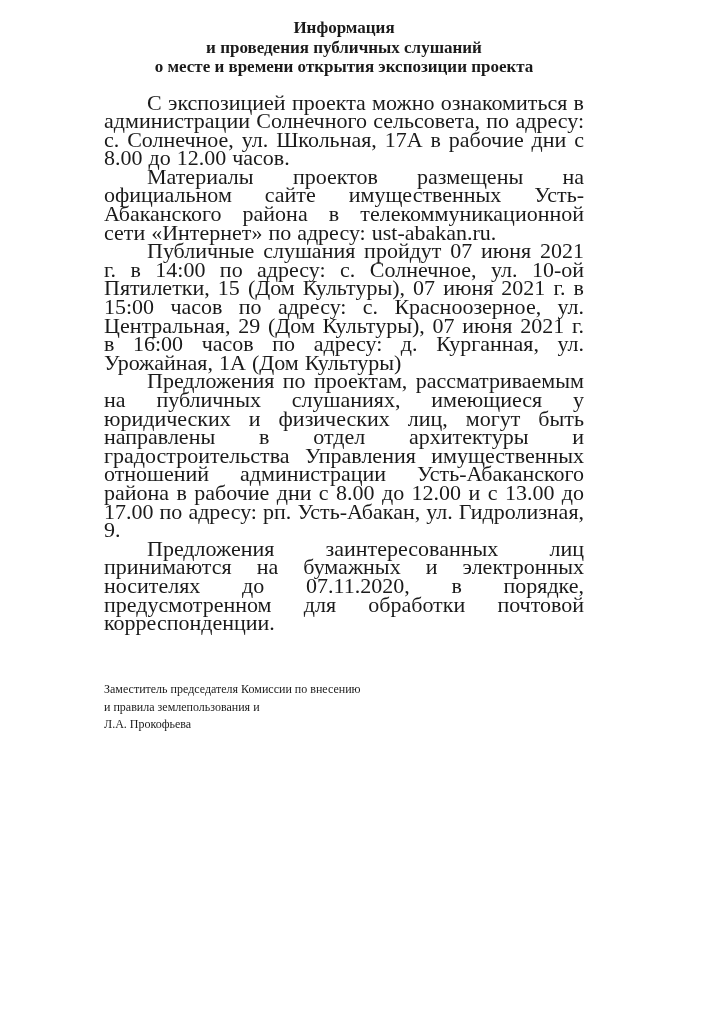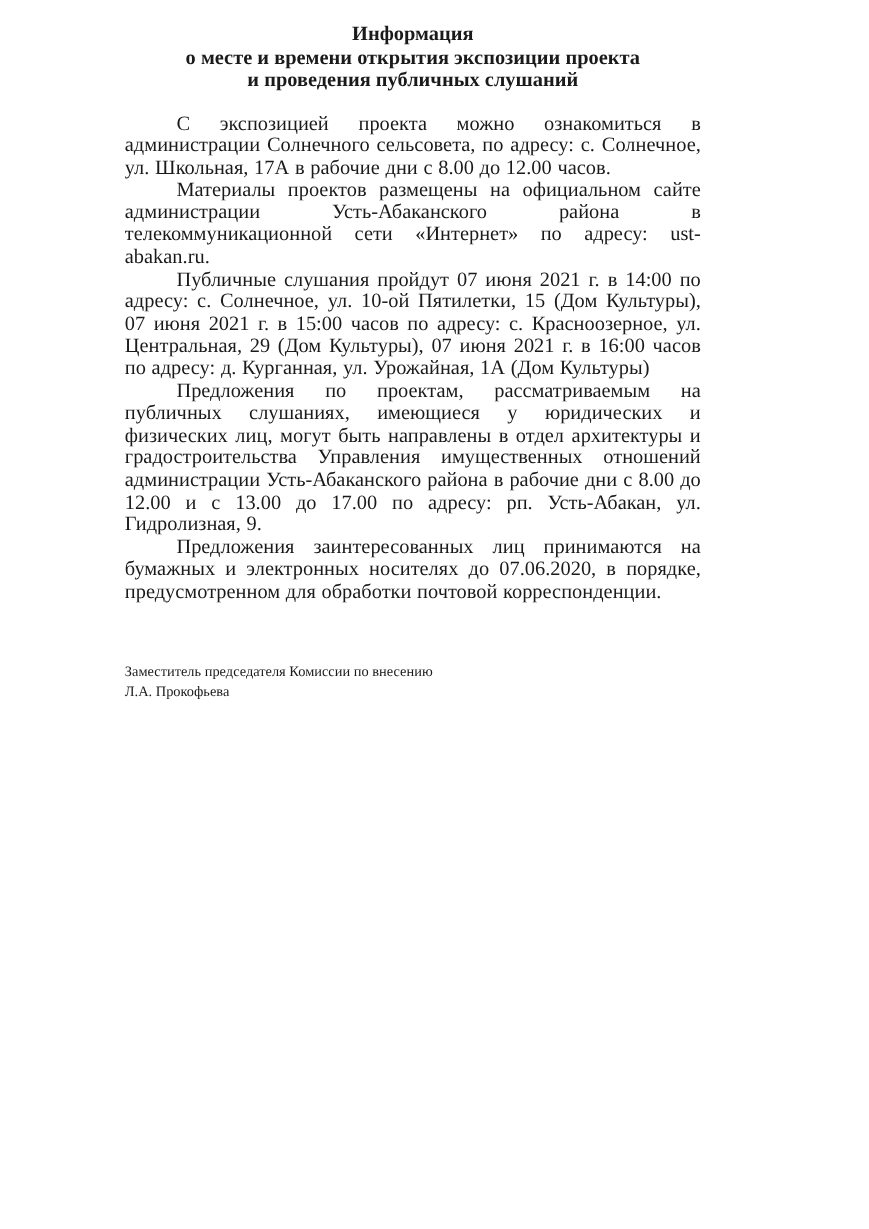--- a/index.html
+++ b/index.html
@@ -23,21 +23,21 @@
     font-weight: bold;
     line-height: 19.5px;
     text-align: center;
     margin-bottom: 17px;
   }
   .doc-title .title-line {
     white-space: nowrap;
   }
   .doc-body p {
     margin: 0;
-    font-size: 17px;
+    font-size: 22px;
     line-height: 18.6px;
     text-align: justify;
     text-align-last: left;
     text-indent: 43px;
     word-spacing: 0.5px;
   }
   .signature {
     margin-top: 48px;
     font-size: 12px;
     line-height: 17.8px;
@@ -53,32 +53,33 @@
     text-align: center;
   }
 </style>
 </head>
 <body>
 
 <div class="page">
 
   <div class="doc-title">
     <div class="title-line">Информация</div>
+    <div class="title-line">и проведения публичных слушаний</div>
     <div class="title-line">о месте и времени открытия экспозиции проекта</div>
-    <div class="title-line">и проведения публичных слушаний</div>
   </div>
 
   <div class="doc-body">
     <p>С экспозицией проекта можно ознакомиться в администрации Солнечного сельсовета, по адресу: с. Солнечное, ул. Школьная, 17А в рабочие дни с 8.00 до 12.00 часов.</p>
-    <p>Материалы проектов размещены на официальном сайте администрации Усть-Абаканского района в телекоммуникационной сети «Интернет» по адресу: ust-abakan.ru.</p>
+    <p>Материалы проектов размещены на официальном сайте имущественных Усть-Абаканского района в телекоммуникационной сети «Интернет» по адресу: ust-abakan.ru.</p>
     <p>Публичные слушания пройдут 07 июня 2021 г. в 14:00 по адресу: с. Солнечное, ул. 10-ой Пятилетки, 15 (Дом Культуры), 07 июня 2021 г. в 15:00 часов по адресу: с. Красноозерное, ул. Центральная, 29 (Дом Культуры), 07 июня 2021 г. в 16:00 часов по адресу: д. Курганная, ул. Урожайная, 1А (Дом Культуры)</p>
     <p>Предложения по проектам, рассматриваемым на публичных слушаниях, имеющиеся у юридических и физических лиц, могут быть направлены в отдел архитектуры и градостроительства Управления имущественных отношений администрации Усть-Абаканского района в рабочие дни с 8.00 до 12.00 и с 13.00 до 17.00 по адресу: рп. Усть-Абакан, ул. Гидролизная, 9.</p>
-    <p>Предложения заинтересованных лиц принимаются на бумажных и электронных носителях до 07.06.2020, в порядке, предусмотренном для обработки почтовой корреспонденции.</p>
+    <p>Предложения заинтересованных лиц принимаются на бумажных и электронных носителях до 07.11.2020, в порядке, предусмотренном для обработки почтовой корреспонденции.</p>
   </div>
 
   <div class="signature">
     <div>Заместитель председателя Комиссии по внесению</div>
+    <div>и правила землепользования и</div>
     <div class="signature-row">
       <span class="signatory-name">Л.А. Прокофьева</span>
     </div>
   </div>
 
 </div>
 
 </body></html>

